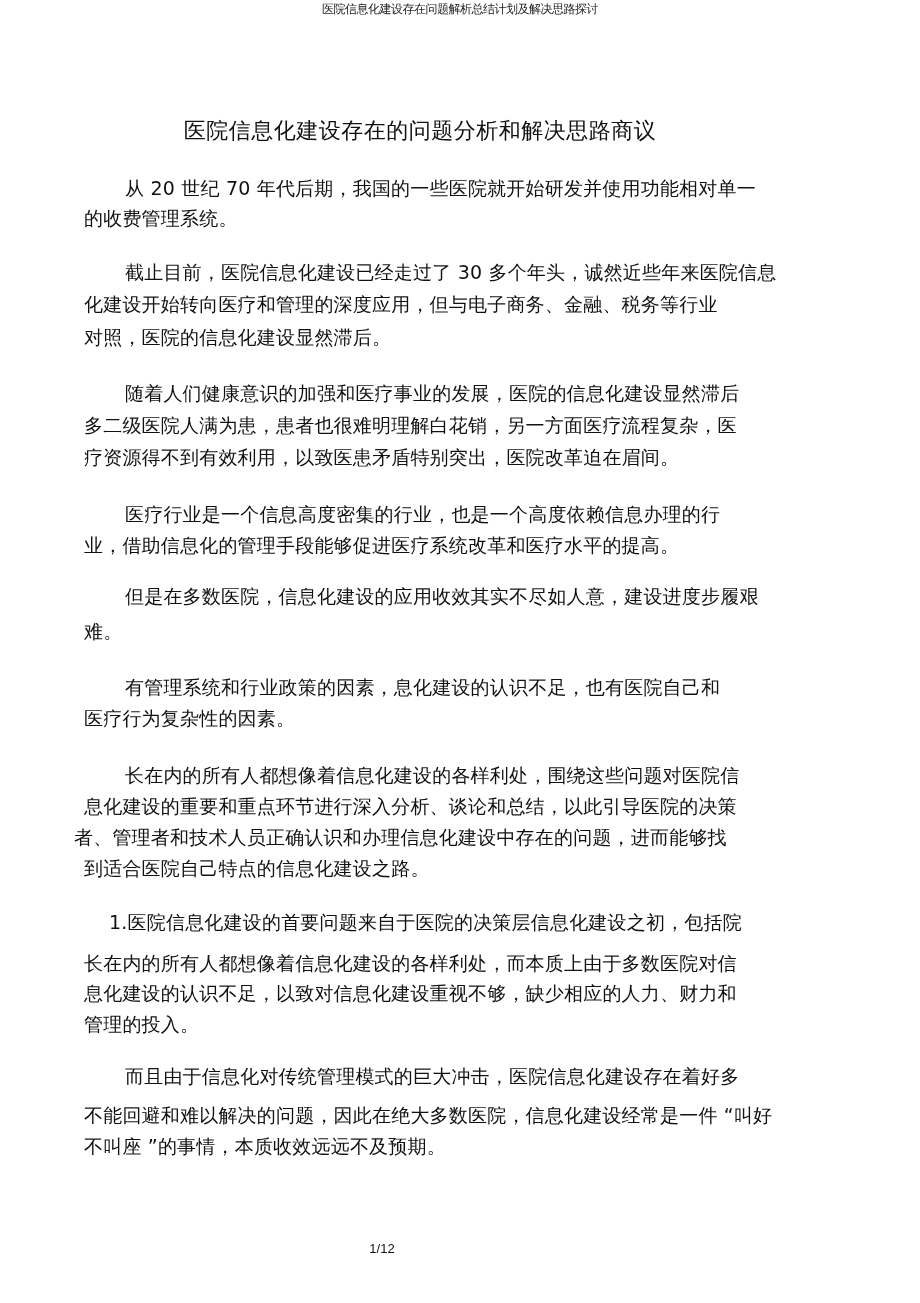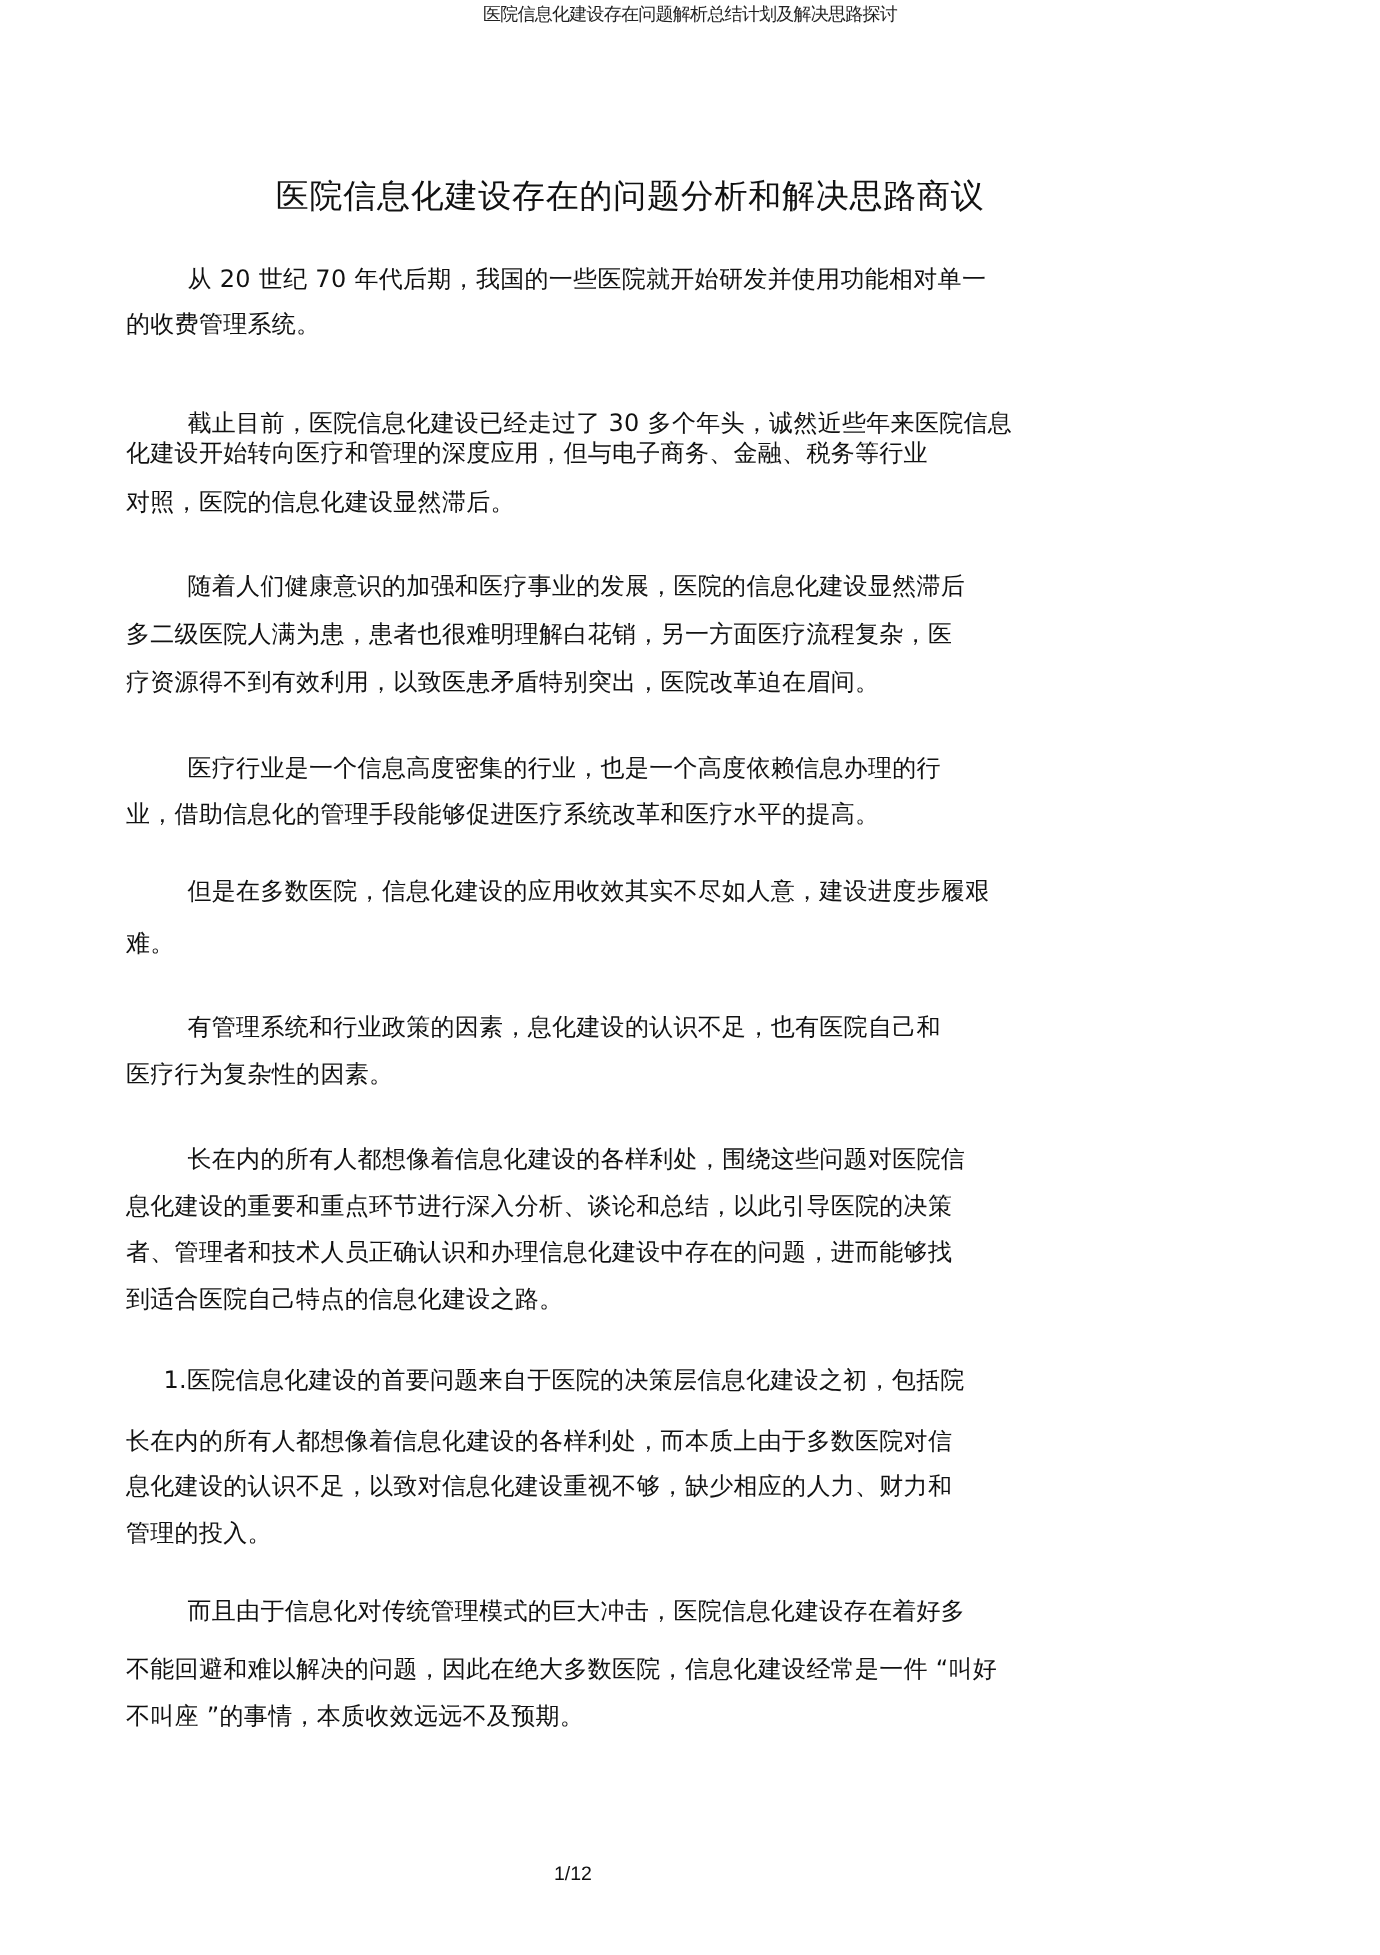--- a/index.html
+++ b/index.html
@@ -1,55 +1,55 @@
 <!DOCTYPE html>
 <html><head>
 <meta charset="utf-8">
 <style>
   html, body { margin: 0; padding: 0; background: #ffffff; }
   body { width: 920px; height: 1303px; position: relative; overflow: hidden; color: #111; font-family: "DejaVu Sans", sans-serif; }
   .header { position: absolute; top: 0; left: 0; width: 920px; text-align: center; font-size: 12px; color: #222; top: 1px; font-family: "DejaVu Serif", serif; letter-spacing: -0.5px; }
   .title { position: absolute; top: 116px; left: 0; width: 840px; text-align: center; font-size: 22px; color: #111; letter-spacing: 0.5px; }
-  .line { position: absolute; font-size: 16px; white-space: nowrap; color: #111; letter-spacing: 0.2px; }
+  .line { position: absolute; font-size: 19px; white-space: nowrap; color: #111; letter-spacing: 0.2px; }
   .pnum { position: absolute; left: 0; width: 764px; text-align: center; }
   .pnum1 { top: 1241px; font-size: 13px; font-family: "Liberation Sans", sans-serif; }
   .pnum2 { top: 1290px; font-size: 14px; font-family: "Liberation Serif", serif; margin-top: 16px; }
 </style>
 </head>
 <body>
 
 <div class="header">医院信息化建设存在问题解析总结计划及解决思路探讨</div>
 
 <div class="title">医院信息化建设存在的问题分析和解决思路商议</div>
 
 <div>
 
   <div class="line" style="left:125px;top:176px">从 20 世纪 70 年代后期，我国的一些医院就开始研发并使用功能相对单一</div>
   <div class="line" style="left:84px;top:206px">的收费管理系统。</div>
 
-  <div class="line" style="left:125px;top:272px">截止目前，医院信息化建设已经走过了 30 多个年头，诚然近些年来医院信息</div>
+  <div class="line" style="left:125px;top:260px">截止目前，医院信息化建设已经走过了 30 多个年头，诚然近些年来医院信息</div>
   <div class="line" style="left:84px;top:292px">化建设开始转向医疗和管理的深度应用，但与电子商务、金融、税务等行业</div>
   <div class="line" style="left:84px;top:325px">对照，医院的信息化建设显然滞后。</div>
 
   <div class="line" style="left:125px;top:381px">随着人们健康意识的加强和医疗事业的发展，医院的信息化建设显然滞后</div>
   <div class="line" style="left:84px;top:413px">多二级医院人满为患，患者也很难明理解白花销，另一方面医疗流程复杂，医</div>
   <div class="line" style="left:84px;top:445px">疗资源得不到有效利用，以致医患矛盾特别突出，医院改革迫在眉间。</div>
 
   <div class="line" style="left:125px;top:502px">医疗行业是一个信息高度密集的行业，也是一个高度依赖信息办理的行</div>
   <div class="line" style="left:84px;top:533px">业，借助信息化的管理手段能够促进医疗系统改革和医疗水平的提高。</div>
 
   <div class="line" style="left:125px;top:584px">但是在多数医院，信息化建设的应用收效其实不尽如人意，建设进度步履艰</div>
   <div class="line" style="left:84px;top:619px">难。</div>
 
   <div class="line" style="left:125px;top:675px">有管理系统和行业政策的因素，息化建设的认识不足，也有医院自己和</div>
   <div class="line" style="left:84px;top:706px">医疗行为复杂性的因素。</div>
 
   <div class="line" style="left:125px;top:763px">长在内的所有人都想像着信息化建设的各样利处，围绕这些问题对医院信</div>
   <div class="line" style="left:84px;top:794px">息化建设的重要和重点环节进行深入分析、谈论和总结，以此引导医院的决策</div>
-  <div class="line" style="left:84px;top:825px">者、管理者和技术人员正确认识和办理信息化建设中存在的问题，进而能够找</div>
+  <div class="line" style="left:74px;top:825px">者、管理者和技术人员正确认识和办理信息化建设中存在的问题，进而能够找</div>
   <div class="line" style="left:84px;top:856px">到适合医院自己特点的信息化建设之路。</div>
 
   <div class="line" style="left:109px;top:910px">1.医院信息化建设的首要问题来自于医院的决策层信息化建设之初，包括院</div>
   <div class="line" style="left:84px;top:951px">长在内的所有人都想像着信息化建设的各样利处，而本质上由于多数医院对信</div>
   <div class="line" style="left:84px;top:981px">息化建设的认识不足，以致对信息化建设重视不够，缺少相应的人力、财力和</div>
   <div class="line" style="left:84px;top:1012px">管理的投入。</div>
 
   <div class="line" style="left:125px;top:1064px">而且由于信息化对传统管理模式的巨大冲击，医院信息化建设存在着好多</div>
   <div class="line" style="left:84px;top:1103px">不能回避和难以解决的问题，因此在绝大多数医院，信息化建设经常是一件 “叫好</div>
   <div class="line" style="left:84px;top:1134px">不叫座 ”的事情，本质收效远远不及预期。</div>

